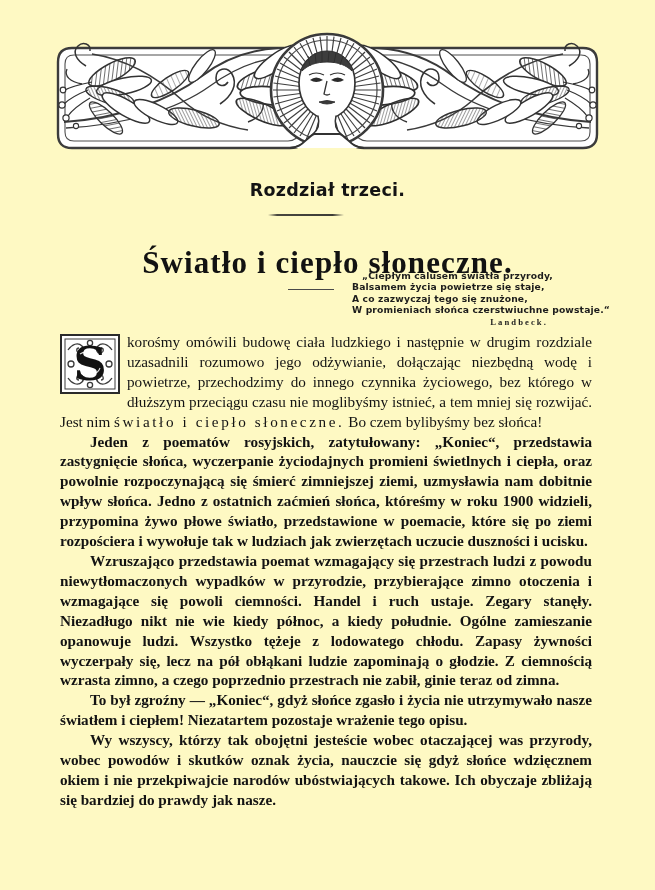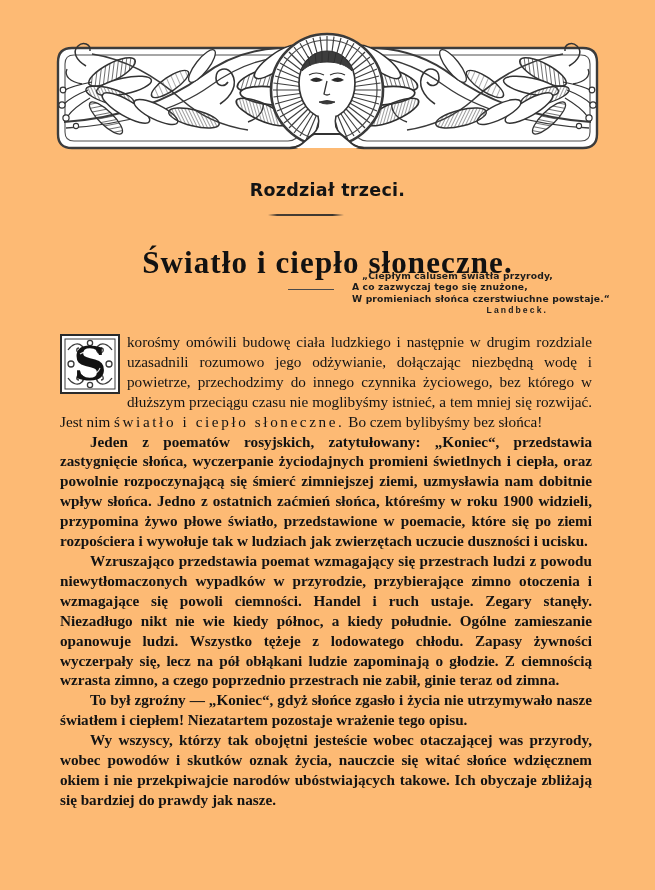--- a/index.html
+++ b/index.html
@@ -4,21 +4,21 @@
 <style>
   html, body {
     margin: 0;
     padding: 0;
     background: #ffffff;
   }
   .page {
     position: relative;
     width: 655px;
     height: 890px;
-    background: #fdba74;
+    background: #fef9c3;
     overflow: hidden;
     font-family: "Liberation Serif", serif;
     color: #161616;
   }
 
   
   .headpiece {
     position: absolute;
     left: 52px;
     top: 26px;
@@ -86,21 +86,21 @@
     left: 288px;
     top: 289px;
     width: 46px;
     height: 1px;
     background: #4a4a4a;
   }
   .epigraph-author {
     margin-top: 1px;
     text-align: right;
     padding-right: 50px;
-    font-family: Liberation Sans, sans-serif;
+    font-family: Liberation Serif, serif;
     font-weight: bold;
     font-size: 8.6px;
     letter-spacing: 2.1px;
     color: #1c1c1c;
   }
 
   
   .body-text {
     position: absolute;
     left: 60px;
@@ -321,20 +321,21 @@
   </div>
 
   <div class="chapter-label">Rozdział trzeci.</div>
   <div class="chapter-rule"></div>
 
   <h1 class="chapter-title">Światło i ciepło słoneczne.</h1>
 
   <div class="epigraph-rule"></div>
   <div class="epigraph">
     <div class="epigraph-line first">„Ciepłym calusem światła przyrody,</div>
+    <div class="epigraph-line">Balsamem życia powietrze się staje,</div>
     <div class="epigraph-line">A co zazwyczaj tego się znużone,</div>
     <div class="epigraph-line">W promieniach słońca czerstwiuchne powstaje.“</div>
     <div class="epigraph-author">Landbeck.</div>
   </div>
 
   <div class="body-text">
 
     <p>
       <span class="initial">
         <svg viewBox="0 0 60 60" xmlns="http://www.w3.org/2000/svg">
@@ -358,17 +359,17 @@
             <path d="M20,20 C26,16 34,18 36,24"></path>
             <path d="M24,38 C30,42 38,40 40,34"></path>
           </g>
         </svg>
       </span><span>korośmy omówili budowę ciała ludzkiego i następnie w drugim rozdziale uzasadnili rozumowo jego odżywianie, dołączając niezbędną wodę i powietrze, przechodzimy do innego czynnika życiowego, bez którego w dłuższym przeciągu czasu nie moglibyśmy istnieć, a tem mniej się rozwijać. Jest nim </span><span class="sp">światło i ciepło słoneczne.</span><span> Bo czem bylibyśmy bez słońca!</span>
     </p>
 
     <p class="indent">Jeden z poematów rosyjskich, zatytułowany: „Koniec“, przedstawia zastygnięcie słońca, wyczerpanie życiodajnych promieni świetlnych i ciepła, oraz powolnie rozpoczynającą się śmierć zimniejszej ziemi, uzmysławia nam dobitnie wpływ słońca. Jedno z ostatnich zaćmień słońca, któreśmy w roku 1900 widzieli, przypomina żywo płowe światło, przedstawione w poemacie, które się po ziemi rozpościera i wywołuje tak w ludziach jak zwierzętach uczucie duszności i ucisku.</p>
     <p class="indent">Wzruszająco przedstawia poemat wzmagający się przestrach ludzi z powodu niewytłomaczonych wypadków w przyrodzie, przybierające zimno otoczenia i wzmagające się powoli ciemności. Handel i ruch ustaje. Zegary stanęły. Niezadługo nikt nie wie kiedy północ, a kiedy południe. Ogólne zamieszanie opanowuje ludzi. Wszystko tężeje z lodowatego chłodu. Zapasy żywności wyczerpały się, lecz na pół obłąkani ludzie zapominają o głodzie. Z ciemnością wzrasta zimno, a czego poprzednio przestrach nie zabił, ginie teraz od zimna.</p>
     <p class="indent">To był zgroźny — „Koniec“, gdyż słońce zgasło i życia nie utrzymywało nasze światłem i ciepłem! Niezatartem pozostaje wrażenie tego opisu.</p>
-    <p class="indent">Wy wszyscy, którzy tak obojętni jesteście wobec otaczającej was przyrody, wobec powodów i skutków oznak życia, nauczcie się witać słońce wdzięcznem okiem i nie przekpiwajcie narodów ubóstwiających takowe. Ich obyczaje zbliżają się bardziej do prawdy jak nasze.</p>
+    <p class="indent">Wy wszyscy, którzy tak obojętni jesteście wobec otaczającej was przyrody, wobec powodów i skutków oznak życia, nauczcie się gdyż słońce wdzięcznem okiem i nie przekpiwajcie narodów ubóstwiających takowe. Ich obyczaje zbliżają się bardziej do prawdy jak nasze.</p>
 
   </div>
 
 </div>
 
 </body></html>

